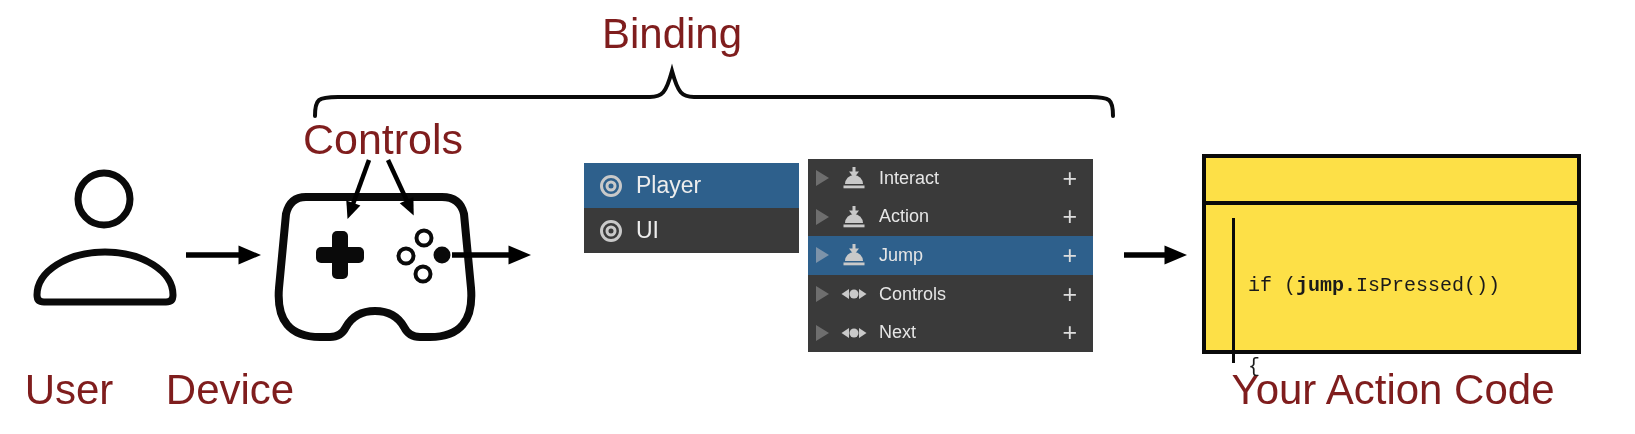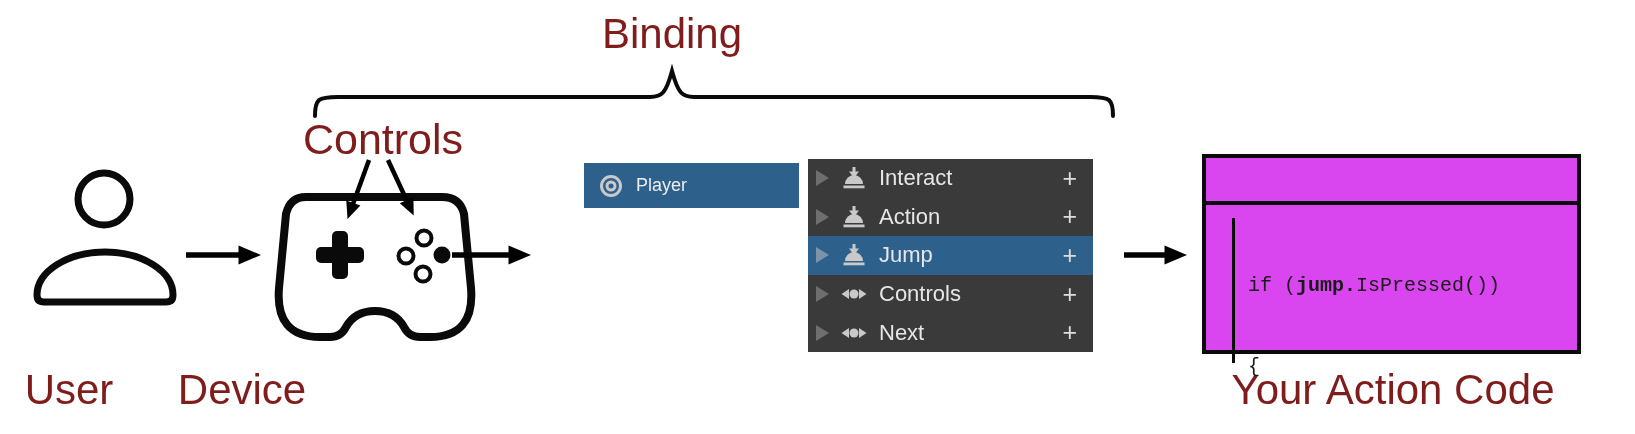--- a/index.html
+++ b/index.html
@@ -7,45 +7,45 @@
     position:relative; width:1635px; height:434px; background:#ffffff;
     font-family:"Liberation Sans", sans-serif; overflow:hidden;
   }
   svg.scene { position:absolute; left:0; top:0; pointer-events:none; }
 
   .lbl { position:absolute; color:#7f1d1d; text-align:center; line-height:1.05; }
   .lbl-binding  { left:472px; top:12px;  width:400px; font-size:42px; }
   .lbl-controls { left:283px; top:117px; width:200px; font-size:43px; }
   .lbl-bottom   { top:368px; font-size:42px; }
   .lbl-user     { left:-11px;  width:160px; }
-  .lbl-device   { left:152px;  width:180px; }
+  .lbl-device   { left:140px;  width:180px; }
   .lbl-actions  { left:595px;  width:450px; }
   .lbl-code     { left:1143px; width:500px; }
 
   
   .map-panel { position:absolute; left:584px; top:163px; width:215px; height:90px; }
   .map-row { height:45px; display:flex; align-items:center; padding-left:15px; gap:13px; box-sizing:border-box; }
   .map-row.selected { background:#2E608C; }
   .map-row.normal   { background:#3A3A3A; }
-  .map-row .rowlabel { font-size:18px; color:#EDEDED; }
+  .map-row .rowlabel { font-size:23px; color:#EDEDED; }
 
   
   .actions-panel { position:absolute; left:808px; top:159px; width:285px; height:193px;
     background:#3A3A3A; display:flex; flex-direction:column; }
   .action-row { flex:1; display:flex; align-items:center; padding:0 16px 0 8px; gap:12px; }
   .action-row.selected { background:#2E608C;justify-content:center; }
-  .action-row .rowlabel { font-size:22px; color:#E6E6E6; }
+  .action-row .rowlabel { font-size:18px; color:#E6E6E6; }
   .foldout { width:0; height:0; border-top:8px solid transparent; border-bottom:8px solid transparent;
     border-left:13px solid #6E6E6E; flex:none; }
   .action-row.selected .foldout { border-left-color:#7D93A9; }
   .plus { margin-left:auto; font-size:25px; color:#DDDDDD; line-height:1; }
 
   
   .code-panel { position:absolute; left:1202px; top:154px; width:379px; height:200px;
-    border:4px solid #0a0a0a; background:#d946ef; box-sizing:border-box; }
+    border:4px solid #0a0a0a; background:#fde047; box-sizing:border-box; }
   .code-titlebar { height:43px; border-bottom:4px solid #0a0a0a; }
   .code-body { position:relative; height:calc(100% - 47px); }
   .gutter-line { position:absolute; left:26px; top:0; bottom:0; width:3px; background:#0a0a0a; }
   .code { margin:13px 0 0 42px; font-family:"Liberation Mono", monospace;
     font-size:20px; line-height:27px; white-space:pre; color:#1a1a1a; }
   .code b { font-weight:bold; }
 </style>
 </head>
 <body>
 
@@ -101,20 +101,27 @@
   <div class="lbl lbl-bottom lbl-device">Device</div>
   <div class="lbl lbl-bottom lbl-code">Your Action Code</div>
 
   <div class="map-panel">
     <div class="map-row selected">
       <svg width="24" height="24">
         <circle cx="12" cy="12" r="9.5" fill="none" stroke="#C9C9C9" stroke-width="3"></circle>
         <circle cx="12" cy="12" r="4" fill="none" stroke="#C9C9C9" stroke-width="3"></circle>
       </svg>
       <span class="rowlabel">Player</span>
+    </div>
+    <div class="map-row normal">
+      <svg width="24" height="24">
+        <circle cx="12" cy="12" r="9.5" fill="none" stroke="#C9C9C9" stroke-width="3"></circle>
+        <circle cx="12" cy="12" r="4" fill="none" stroke="#C9C9C9" stroke-width="3"></circle>
+      </svg>
+      <span class="rowlabel">UI</span>
     </div>
   </div>
 
   <div class="actions-panel">
 
     <div class="action-row">
       <span class="foldout"></span>
       <svg width="26" height="24" fill="#C9C9C9">
         <path d="M11.5,1 h3 v4.5 h3.5 L13,12 L8,5.5 h3.5 Z"></path>
         <path d="M4,18 A9,9 0 0 1 22,18 Z"></path>

